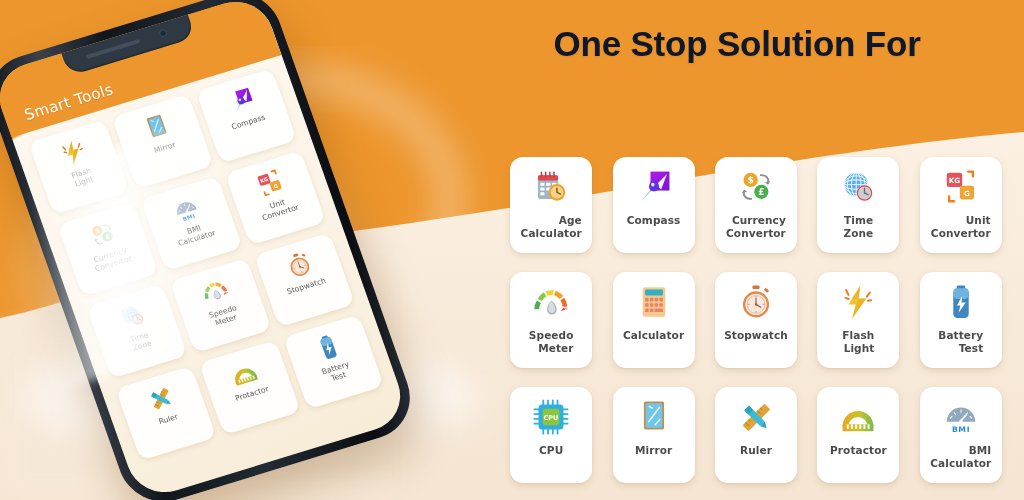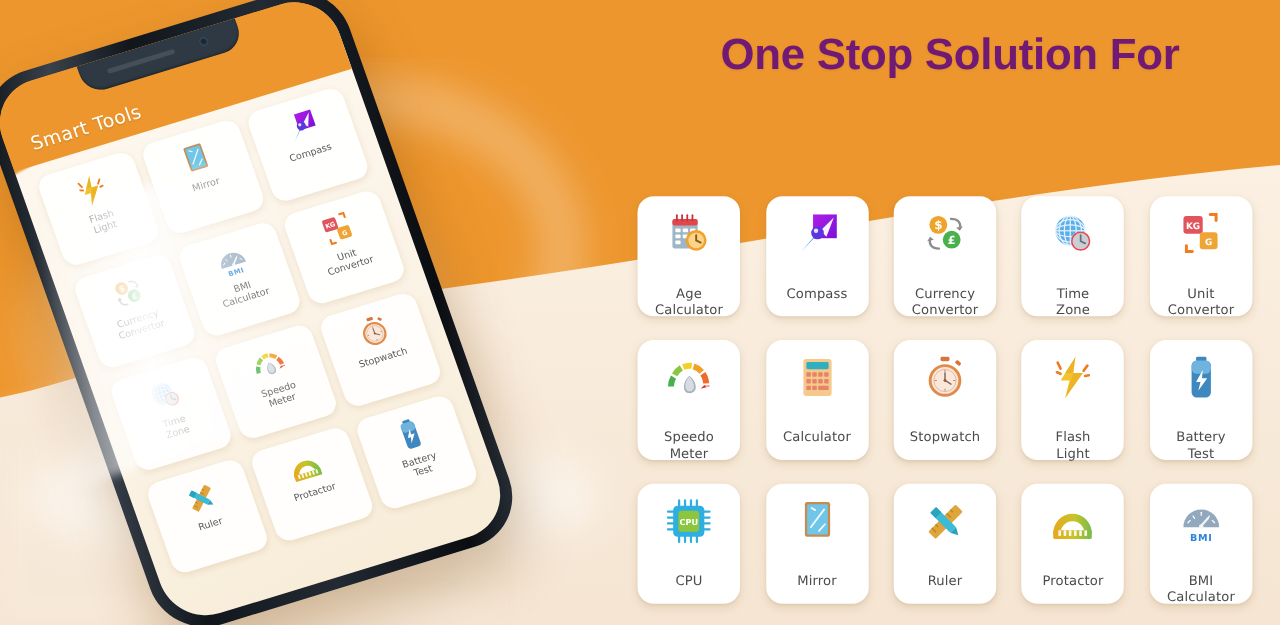--- a/index.html
+++ b/index.html
@@ -10,22 +10,22 @@
     position:relative;
   }
   #stage{position:absolute;inset:0;overflow:hidden;}
 
   
   .bg-orange{position:absolute;inset:0;background:#ED962D;}
   .bg-svg{position:absolute;inset:0;width:1024px;height:500px;}
 
   
   .headline{
-    position:absolute;left:515px;top:22px;width:490px;
-    text-align:center;color:#701a75;
+    position:absolute;left:492px;top:22px;width:490px;
+    text-align:center;color:#0f172a;
     font-size:35px;line-height:1.26;font-weight:bold;
     letter-spacing:-0.2px;
     text-shadow:0 1px 2px rgba(140,70,0,.13);
   }
   .headline .l2{display:block;}
 
   
   .grid{
     position:absolute;left:500px;top:157px;
     width:512px;
@@ -38,25 +38,25 @@
   .card{
     width:82px;height:96px;
     background:#fff;border-radius:13px;
     box-shadow:0 3px 7px rgba(150,110,60,.17), 0 1px 2px rgba(150,110,60,.10);
     display:flex;flex-direction:column;align-items:center;
     justify-content:flex-start;
     padding-top:11px;box-sizing:border-box;
   }
   .card .ico{width:38px;height:38px;display:block;flex:none;}
   .card .lbl{
-    margin-top:23px;
+    margin-top:8px;
     font-size:10.5px;line-height:12.6px;color:#4b4b4b;
-    text-align:center;letter-spacing:.1px;
+    text-align:right;letter-spacing:.1px;
     font-family:"DejaVu Sans", sans-serif;
-    font-weight:400;
+    font-weight:700;
     padding:0 2px;
   }
 
   
   .phone-wrap{
     position:absolute;left:-8px;top:-10px;width:470px;height:520px;
   }
   .phone{
     position:absolute;left:58px;top:22px;
     width:300px;height:470px;

